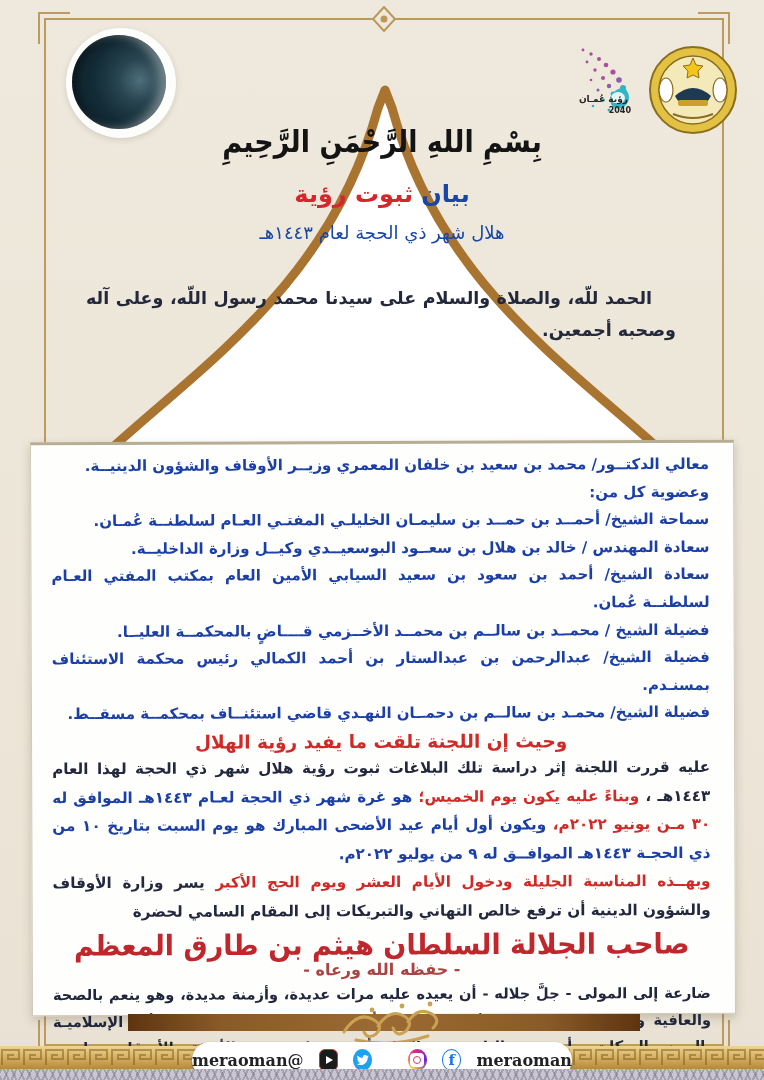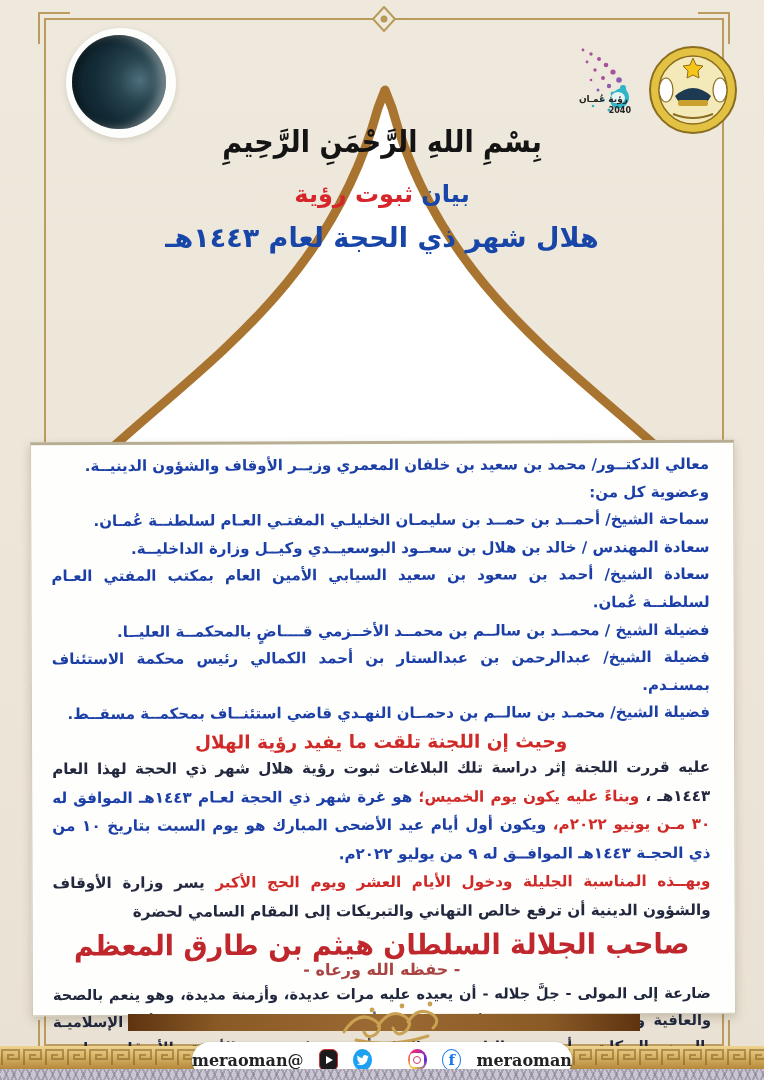--- a/index.html
+++ b/index.html
@@ -46,21 +46,21 @@
     font-size:27px;font-weight:bold;color:#141414;white-space:nowrap;letter-spacing:-1px;
   }
   .title-line1{
     position:absolute;left:0;right:0;top:180px;text-align:center;
     font-size:24px;font-weight:bold;letter-spacing:0;
   }
   .title-line1 .blue{color:#1745a8;}
   .title-line1 .red{color:#d6262b;}
   .title-line2{
     position:absolute;left:0;right:0;top:222px;text-align:center;
-    font-size:27px;font-weight:bold;color:#1745a8;
+    font-size:18px;font-weight:normal;color:#1745a8;
   }
   .intro{
     position:absolute;right:88px;left:86px;top:282px;
     font-size:17.5px;font-weight:bold;color:#23283b;line-height:1.85;text-align:justify;
   }
   .intro .p1{text-indent:24px;margin:0 0 2px 0;}
   .intro .p2{margin:0;}
   
   .sheet{
     position:absolute;left:31px;top:441px;width:704px;height:574px;
@@ -196,20 +196,21 @@
 
   <div class="bismillah">بِسْمِ اللهِ الرَّحْمَنِ الرَّحِيمِ</div>
   <div class="title-line1">
     <span class="blue">بيان</span>
     <span> </span>
     <span class="red">ثبوت رؤية</span>
   </div>
   <div class="title-line2">هلال شهر ذي الحجة  لعام ١٤٤٣هـ</div>
 
   <div class="intro">
+    <p class="p1">الحمد للّه، والصلاة والسلام على سيدنا محمد رسول اللّه، وعلى آله وصحبه أجمعين.</p>
   </div>
 
   <div class="sheet">
     <p class="chairman blue-t">معالي الدكتــور/ محمد بن سعيد بن خلفان المعمري وزيــر الأوقاف والشؤون الدينيــة.</p>
     <p class="memb-label blue-t">وعضوية كل من:</p>
     <p class="member blue-t">سماحة الشيخ/ أحمــد بن حمــد بن سليمـان الخليلـي المفتـي العـام لسلطنــة عُمـان.</p>
     <p class="member blue-t">سعادة المهندس / خالد بن هلال بن سعــود البوسعيــدي وكيــل وزارة الداخليــة.</p>
     <p class="member blue-t">سعادة الشيخ/ أحمد بن سعود بن سعيد السيابي الأمين العام بمكتب المفتي العـام لسلطنــة عُمان.</p>
     <p class="member blue-t">فضيلة الشيخ / محمــد بن سالــم بن محمــد الأخــزمي قــــاضٍ بالمحكمــة العليــا.</p>
     <p class="member blue-t">فضيلة الشيخ/ عبدالرحمن بن عبدالستار بن أحمد الكمالي رئيس محكمة الاستئناف بمسنـدم.</p>

